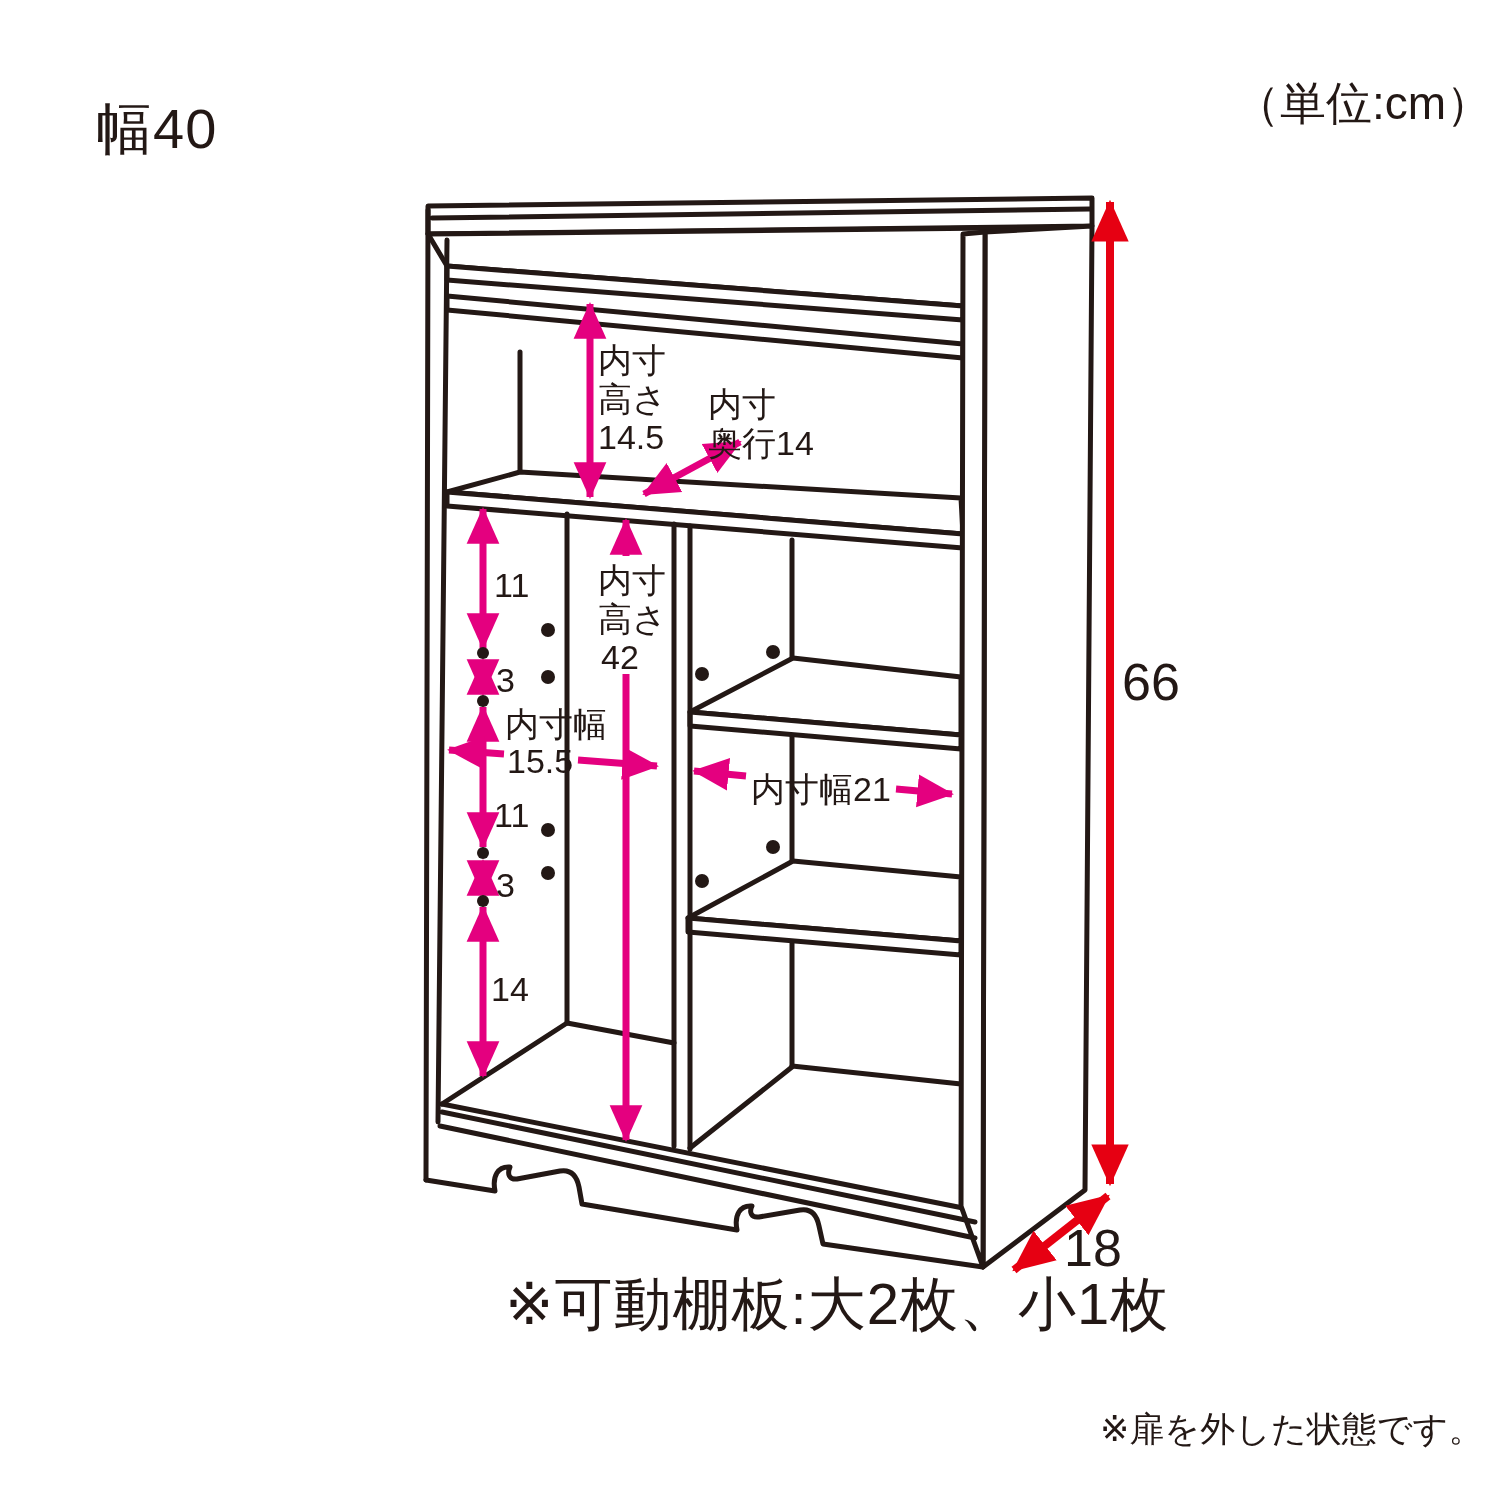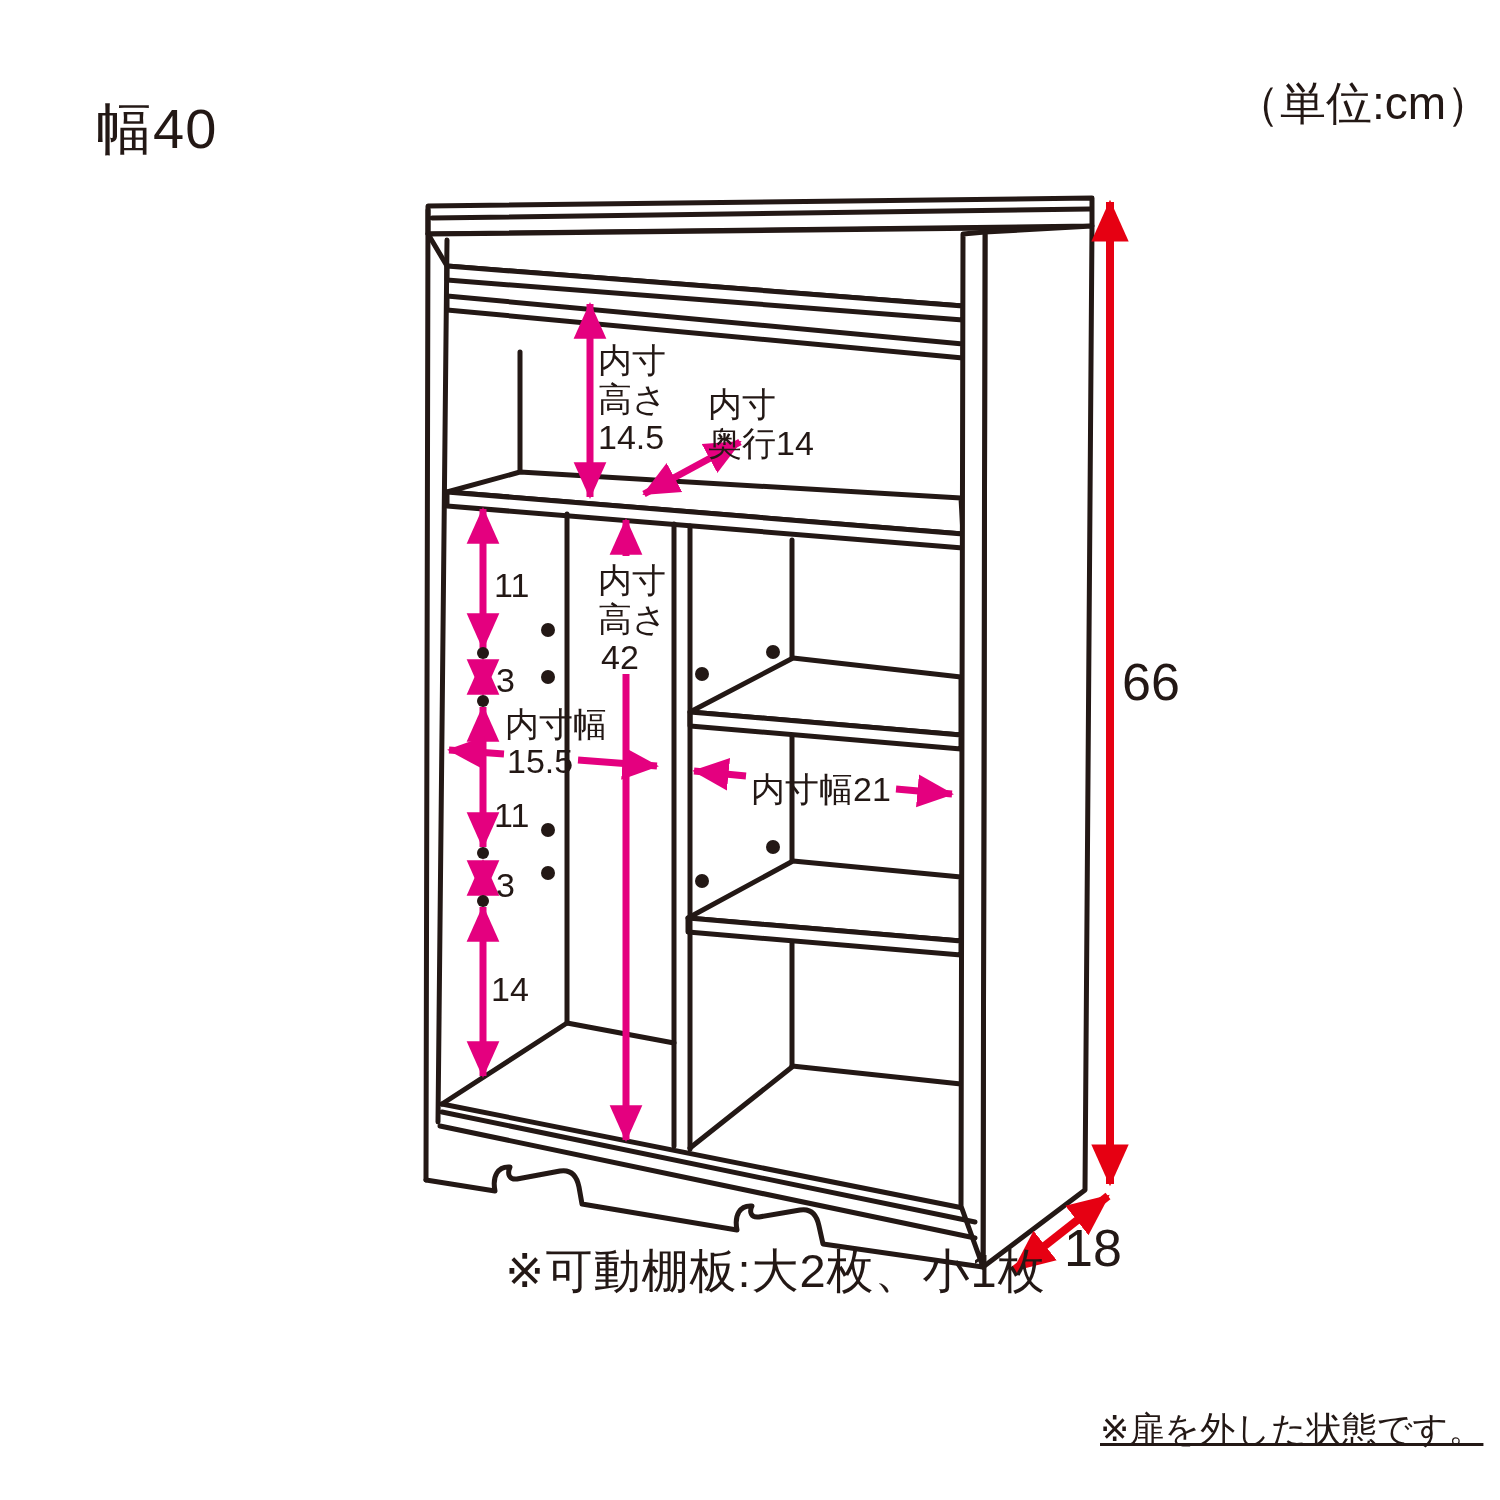--- a/index.html
+++ b/index.html
@@ -2,22 +2,22 @@
 <html><head>
 <meta charset="utf-8">
 <style>
   html,body{margin:0;padding:0;background:#ffffff;}
   #stage{position:relative;width:1500px;height:1500px;background:#ffffff;overflow:hidden;
          font-family:"Liberation Sans","DejaVu Sans",sans-serif;color:#231815;}
   #stage svg{position:absolute;left:0;top:0;}
   .corner-text{position:absolute;white-space:nowrap;color:#231815;}
   #title{left:96px;top:92px;font-size:56px;letter-spacing:1px;}
   #unit-note{left:1234px;top:44px;font-size:46px;margin-top:29px;}
-  #note-shelves{left:505px;top:1240px;font-size:47px;letter-spacing:1px;}
-  #note-door{left:1100px;top:1406px;font-size:35px;text-decoration:underline;}
+  #note-shelves{left:505px;top:1266px;font-size:58px;letter-spacing:1px;}
+  #note-door{left:1100px;top:1406px;font-size:35px;}
   text{fill:#231815;font-family:"Liberation Sans","DejaVu Sans",sans-serif;}
   .dim-label{font-size:34px;}
   .dim-big{font-size:52px;}
   .blk{stroke:#231815;stroke-width:5;stroke-linejoin:round;stroke-linecap:round;fill:none;}
   .blkf{stroke:#231815;stroke-width:5;stroke-linejoin:round;stroke-linecap:round;fill:#ffffff;}
   .pink{stroke:#e4007f;stroke-width:7;fill:none;}
   .red{stroke:#e60012;stroke-width:8;fill:none;}
   .hole{fill:#231815;stroke:none;}
 </style>
 </head>

